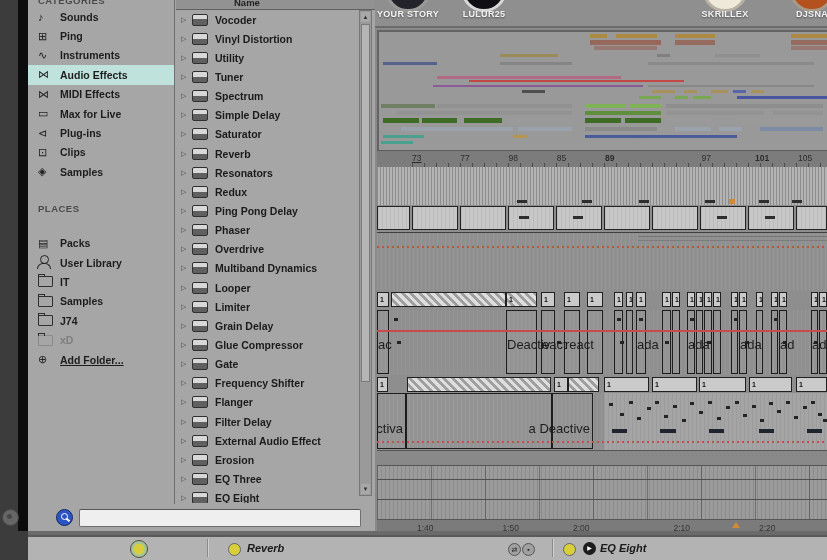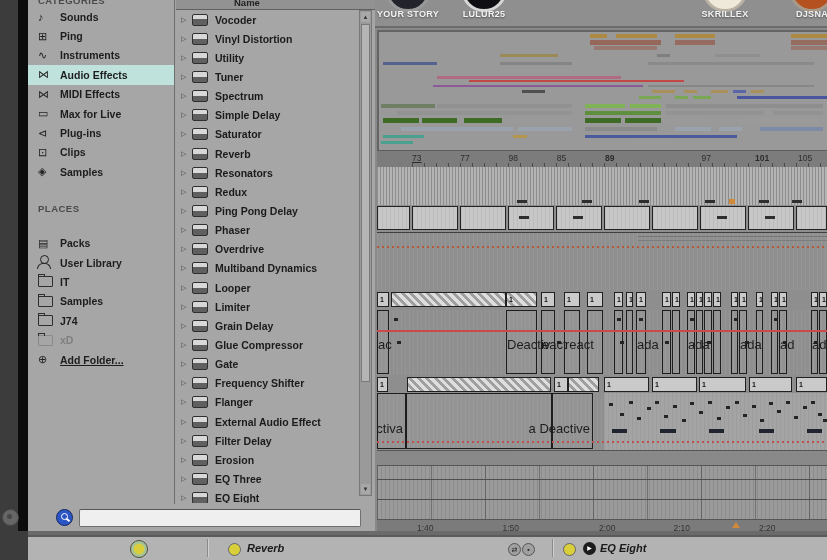--- a/index.html
+++ b/index.html
@@ -298,26 +298,26 @@
             <div class="dlabel">Frequency Shifter</div>
           </div>
           <div class="drow">
             <div class="disc">▷</div>
             <div class="dchip"></div>
             <div class="dlabel">Flanger</div>
           </div>
           <div class="drow">
             <div class="disc">▷</div>
             <div class="dchip"></div>
+            <div class="dlabel">Filter Delay</div>
+          </div>
+          <div class="drow">
+            <div class="disc">▷</div>
+            <div class="dchip"></div>
             <div class="dlabel">External Audio Effect</div>
-          </div>
-          <div class="drow">
-            <div class="disc">▷</div>
-            <div class="dchip"></div>
-            <div class="dlabel">Filter Delay</div>
           </div>
           <div class="drow">
             <div class="disc">▷</div>
             <div class="dchip"></div>
             <div class="dlabel">Erosion</div>
           </div>
           <div class="drow">
             <div class="disc">▷</div>
             <div class="dchip"></div>
             <div class="dlabel">EQ Three</div>
@@ -584,21 +584,21 @@
         <div class="t4dash" style="left: 430px; width: 15px; top: 36px;"></div>
         <div class="dotline" style="top: 48px; background-image: repeating-linear-gradient(90deg, rgb(192, 80, 80) 0px, rgb(192, 80, 80) 2px, transparent 2px, transparent 5px); z-index: 5;"></div>
       </div>
     <div class="grid">
       <div class="ghl" style="top:13px"></div>
       <div class="ghl" style="top:33px"></div>
     </div>
     <div class="time">
         <div class="tlab" style="left: 40px;">1:40</div>
         <div class="tlab" style="left: 125.5px;">1:50</div>
-        <div class="tlab" style="left: 222px;">2:00</div>
+        <div class="tlab" style="left: 196px;">2:00</div>
         <div class="tlab" style="left: 296.5px;">2:10</div>
         <div class="tlab" style="left: 382px;">2:20</div>
         <div class="tmark" style="left: 355px; border-bottom-color: rgb(207, 138, 58);"></div>
       </div>
   </div>
 
   <div class="hr-dark"></div>
   <div class="bbar">
     <div class="led"></div>
     <div class="bdiv" style="left:179px"></div>

